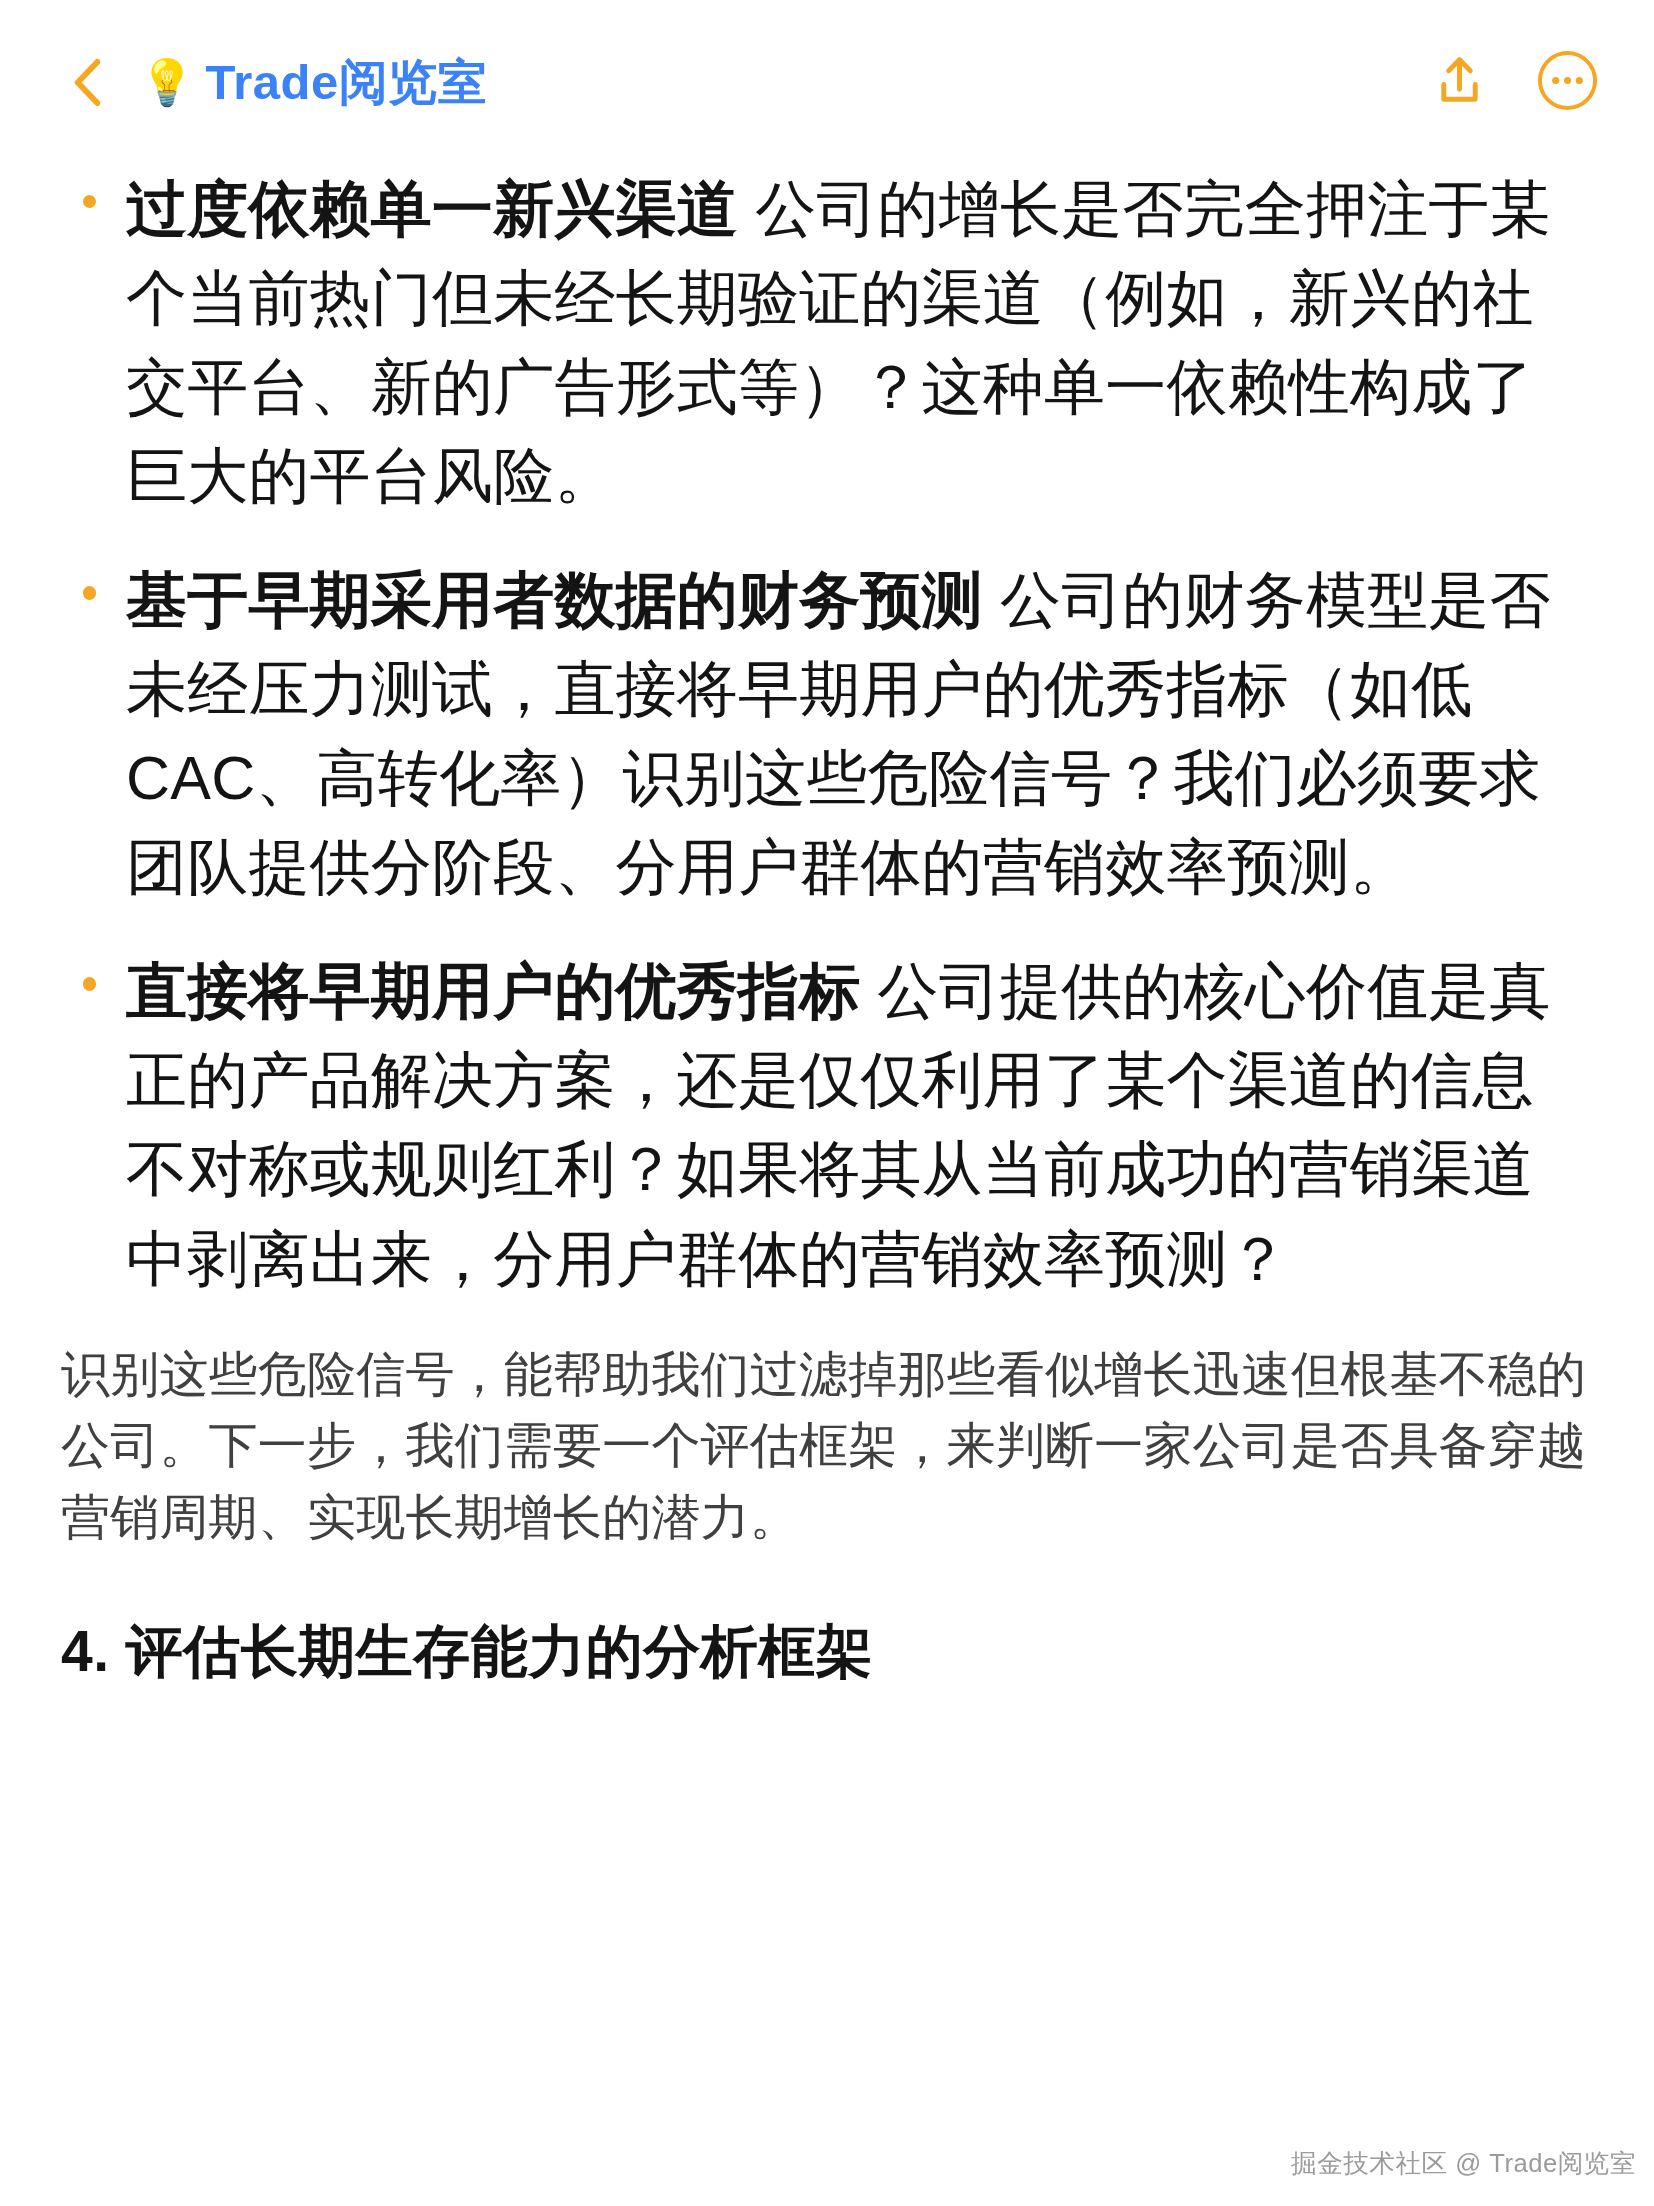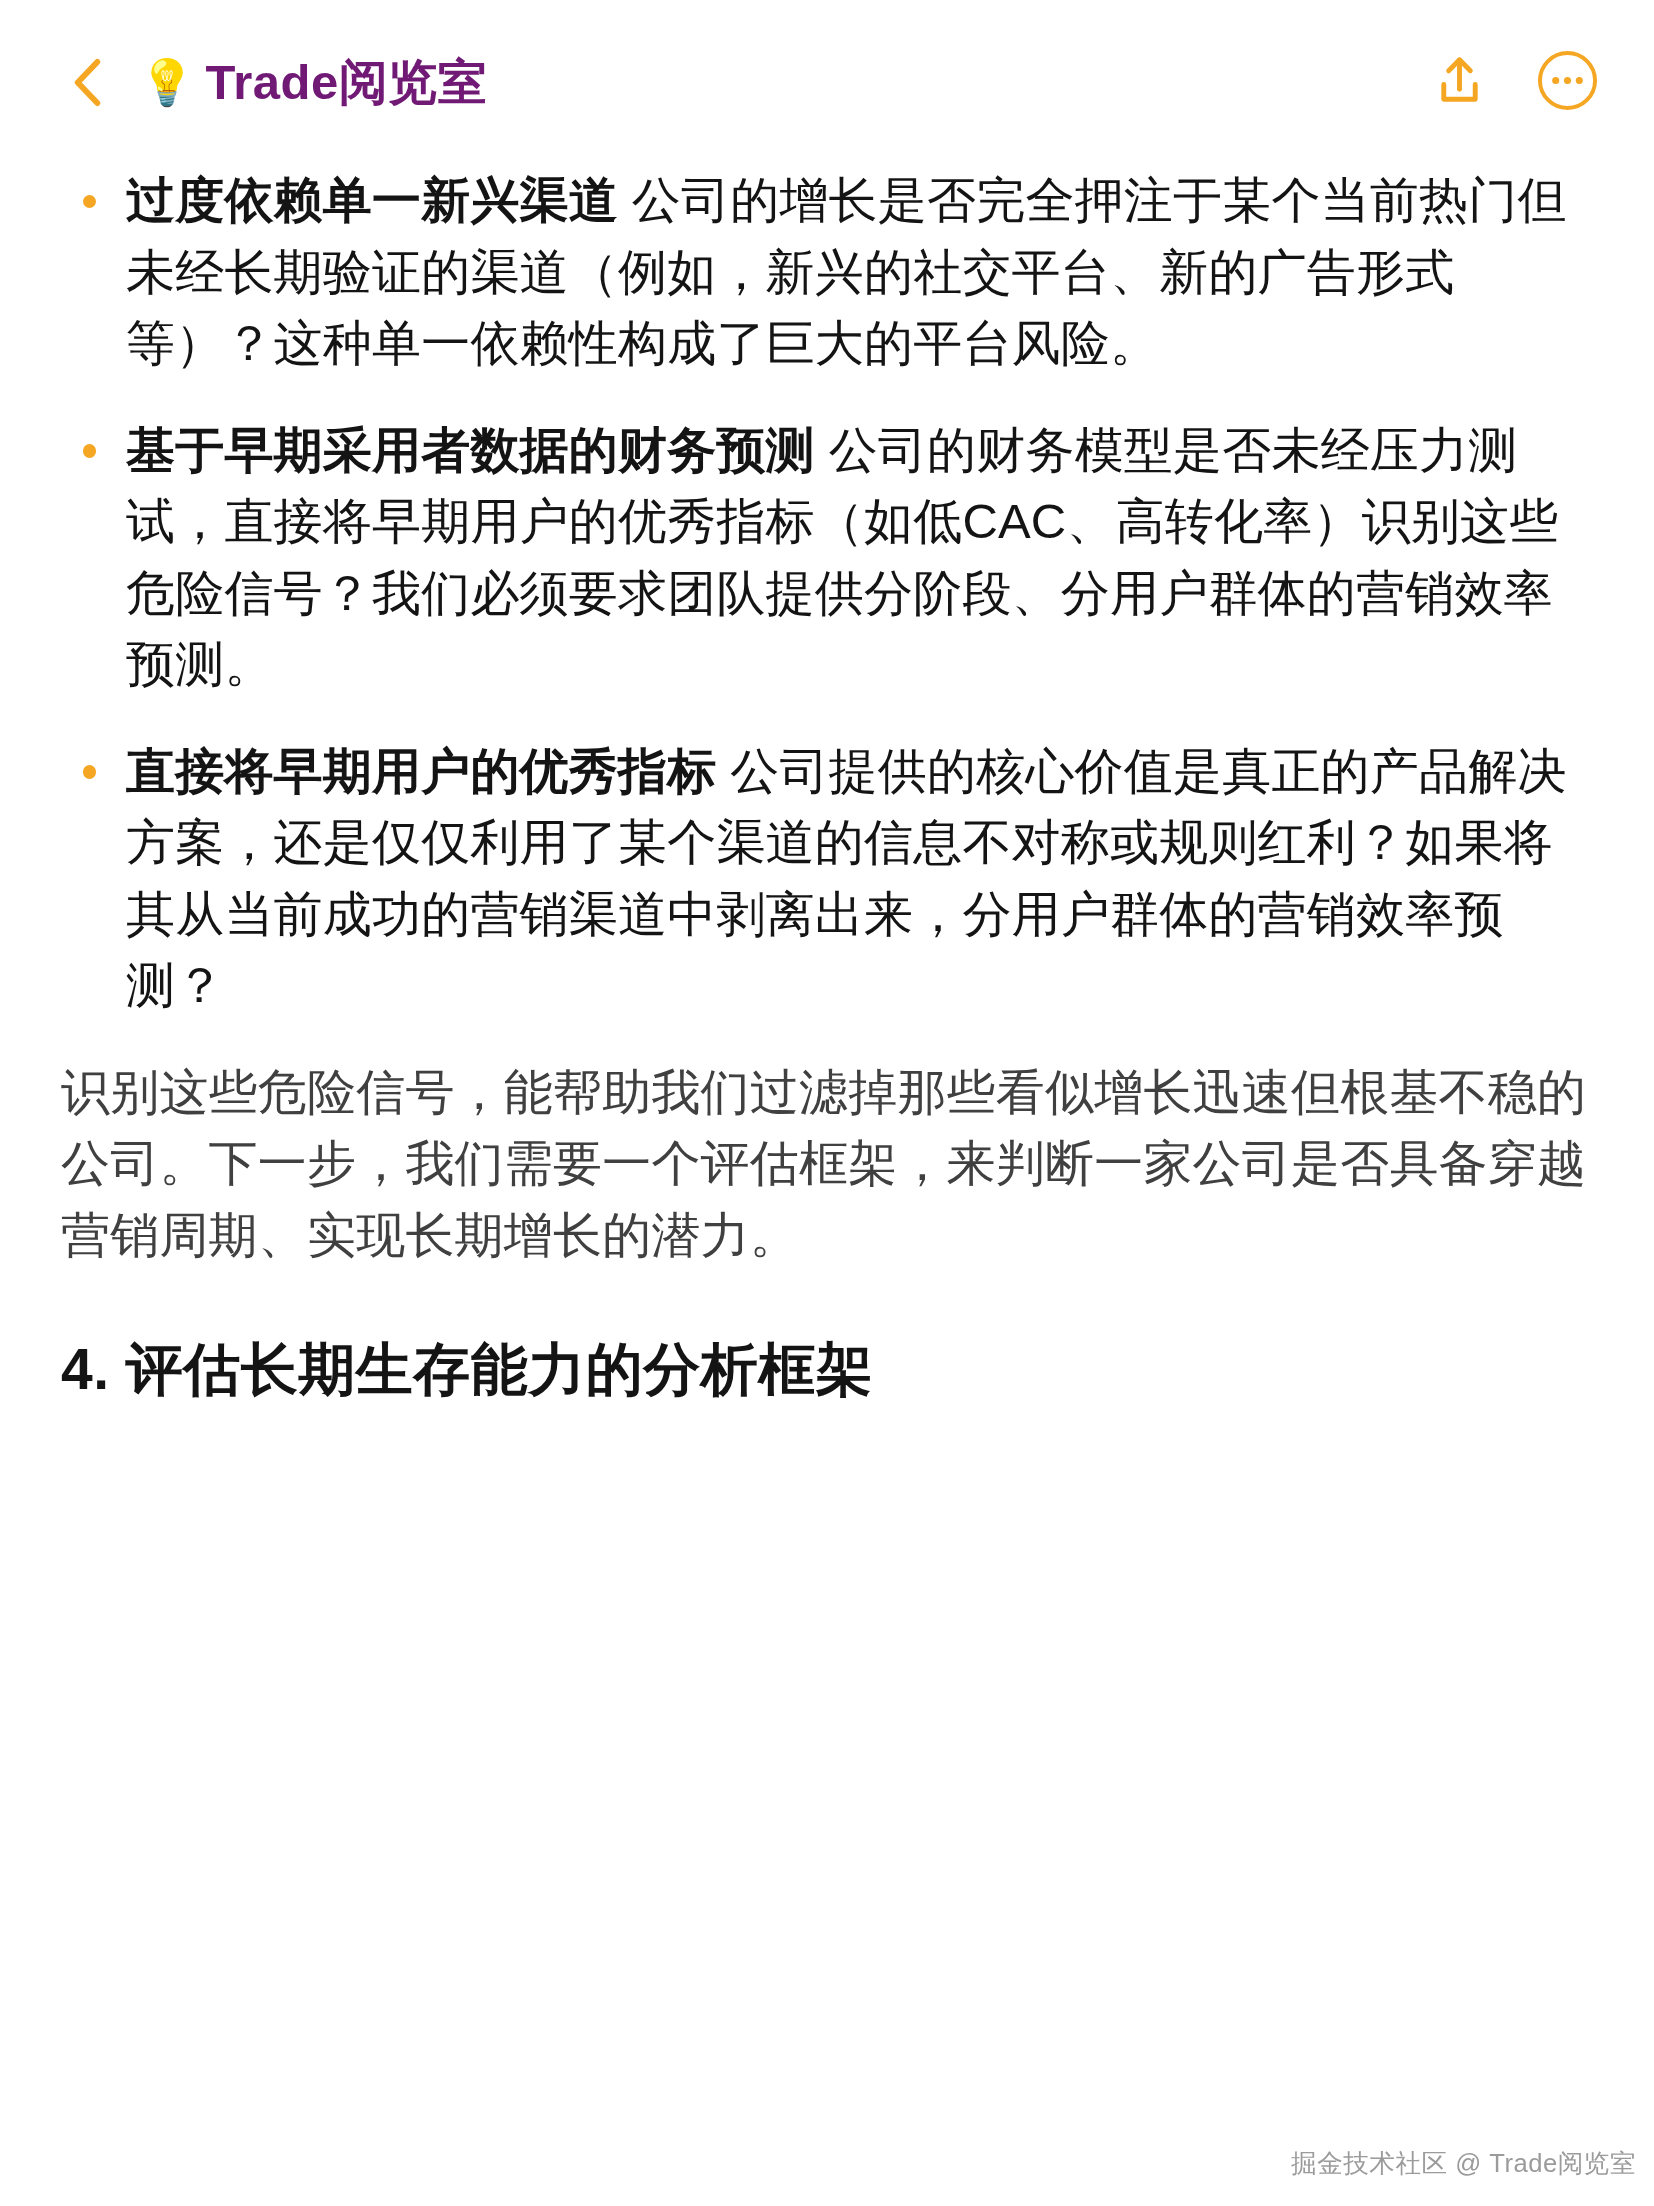--- a/index.html
+++ b/index.html
@@ -42,21 +42,21 @@
     min-width: 0;
   }
   .title-emoji {
     font-size: 45px;
     line-height: 1;
     margin-right: 9.9px;
   }
   .title-text {
     font-size: 49px;
     font-weight: 700;
-    color: #701a75;
+    color: #3b82f6;
     letter-spacing: 0.5px;
     white-space: nowrap;
   }
   .header-actions {
     display: flex;
     align-items: center;
     gap: 47px;
     flex: 0 0 auto;
   }
   .share-icon, .more-icon {
@@ -75,21 +75,21 @@
   }
   ul.bullets {
     list-style: none;
     margin: 0;
     padding: 0;
   }
   ul.bullets li {
     position: relative;
     padding-left: 65px;
     margin-bottom: 35px;
-    font-size: 49px;
+    font-size: 61px;
     line-height: 1.46;
     color: #141414;
     letter-spacing: 0.2px;
   }
   ul.bullets li::before {
     content: "";
     position: absolute;
     left: 21.7px;
     top: 29.6px;
     width: 13.8px;

